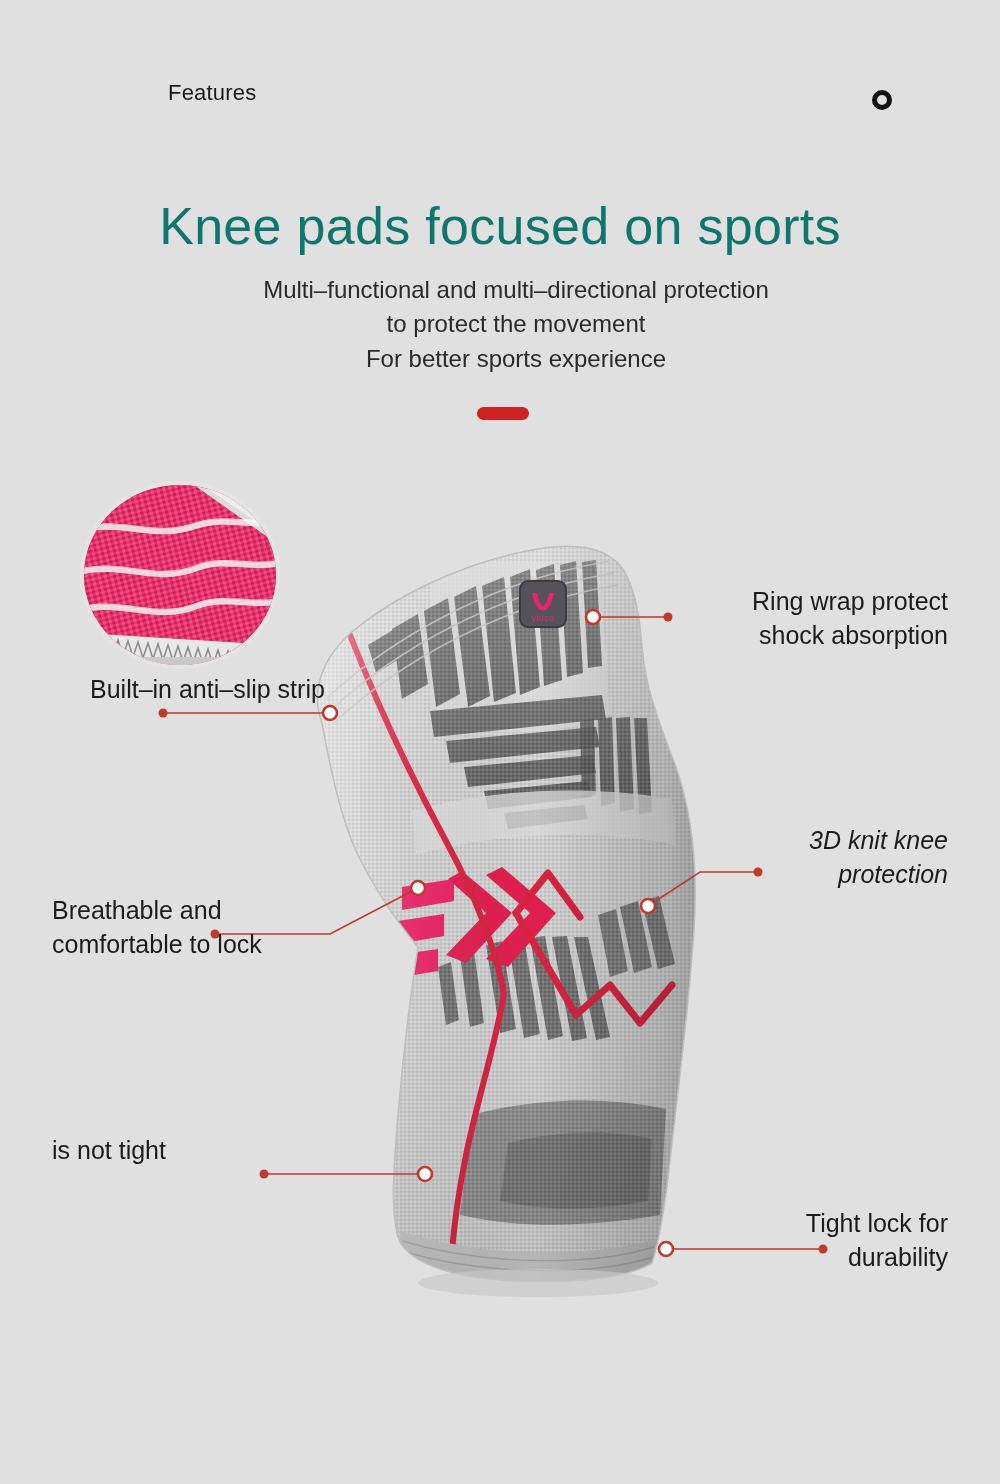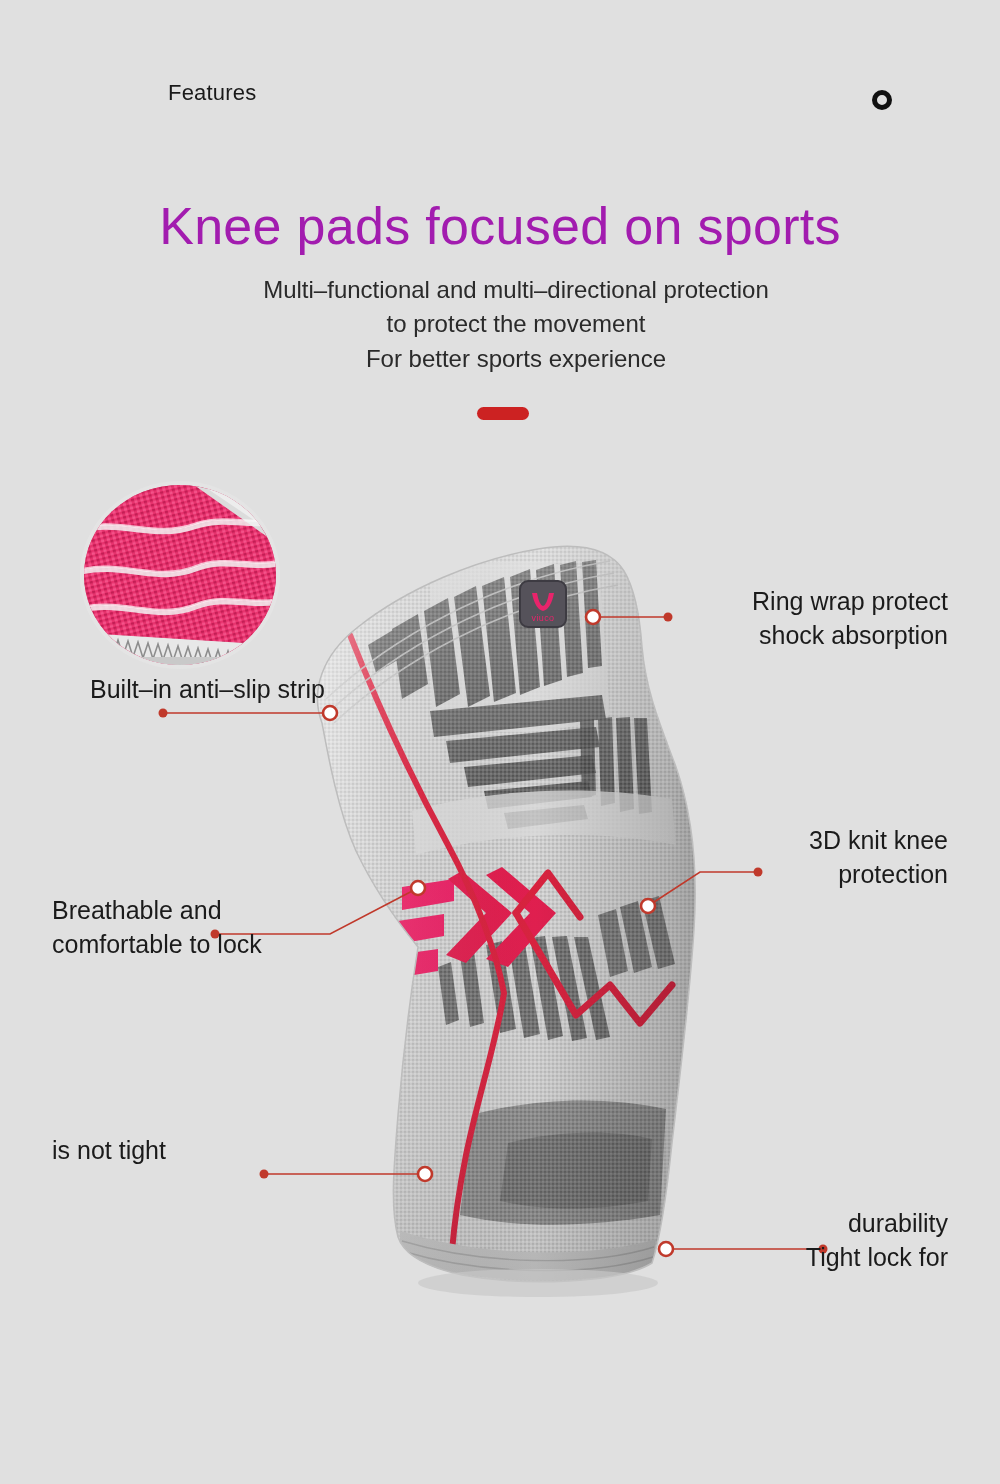--- a/index.html
+++ b/index.html
@@ -19,21 +19,21 @@
   }
   #ring-icon {
     position:absolute; left:872px; top:90px;
     width:20px; height:20px; border-radius:50%;
     border:5px solid #111; background:transparent;
   }
 
   
   #hero { position:absolute; left:0; top:196px; width:1000px; text-align:center; }
   #hero-title {
-    font-size:52px; font-weight:400; color:#a21caf;
+    font-size:52px; font-weight:400; color:#0f766e;
     letter-spacing:.3px; line-height:1.18;
   }
   #hero-sub { margin-top:16px;padding-left:32px; }
   .sub-line { font-size:24px; font-weight:400; color:#2a2a2a; line-height:1.42; }
   #divider-pill {
     position:absolute; left:477px; top:407px;
     width:52px; height:13px; border-radius:7px; background:#cc2222;
   }
 
   
@@ -314,30 +314,30 @@
 
 <div class="callout" style="left:700px; top:585px; width:248px;">
   <div class="callout-text right">Ring wrap protect</div>
   <div class="callout-text right">shock absorption</div>
 </div>
 
 <div class="callout" style="left:52px; top:673px; width:300px;margin-left:38px;">
   <div class="callout-text left">Built–in anti–slip strip</div>
 </div>
 
-<div class="callout" style="left:700px; top:824px; width:248px;">
+<div class="callout" style="left:700px; top:824px; width:248px;font-style:italic;">
   <div class="callout-text right">3D knit knee</div>
   <div class="callout-text right">protection</div>
 </div>
 
 <div class="callout" style="left:52px; top:894px; width:300px;">
   <div class="callout-text left">Breathable and</div>
   <div class="callout-text left">comfortable to lock</div>
 </div>
 
 <div class="callout" style="left:52px; top:1134px; width:300px;">
   <div class="callout-text left">is not tight</div>
 </div>
 
 <div class="callout" style="left:700px; top:1207px; width:248px;">
+  <div class="callout-text right">Tight lock for</div>
   <div class="callout-text right">durability</div>
-  <div class="callout-text right">Tight lock for</div>
 </div>
 
 </body></html>

